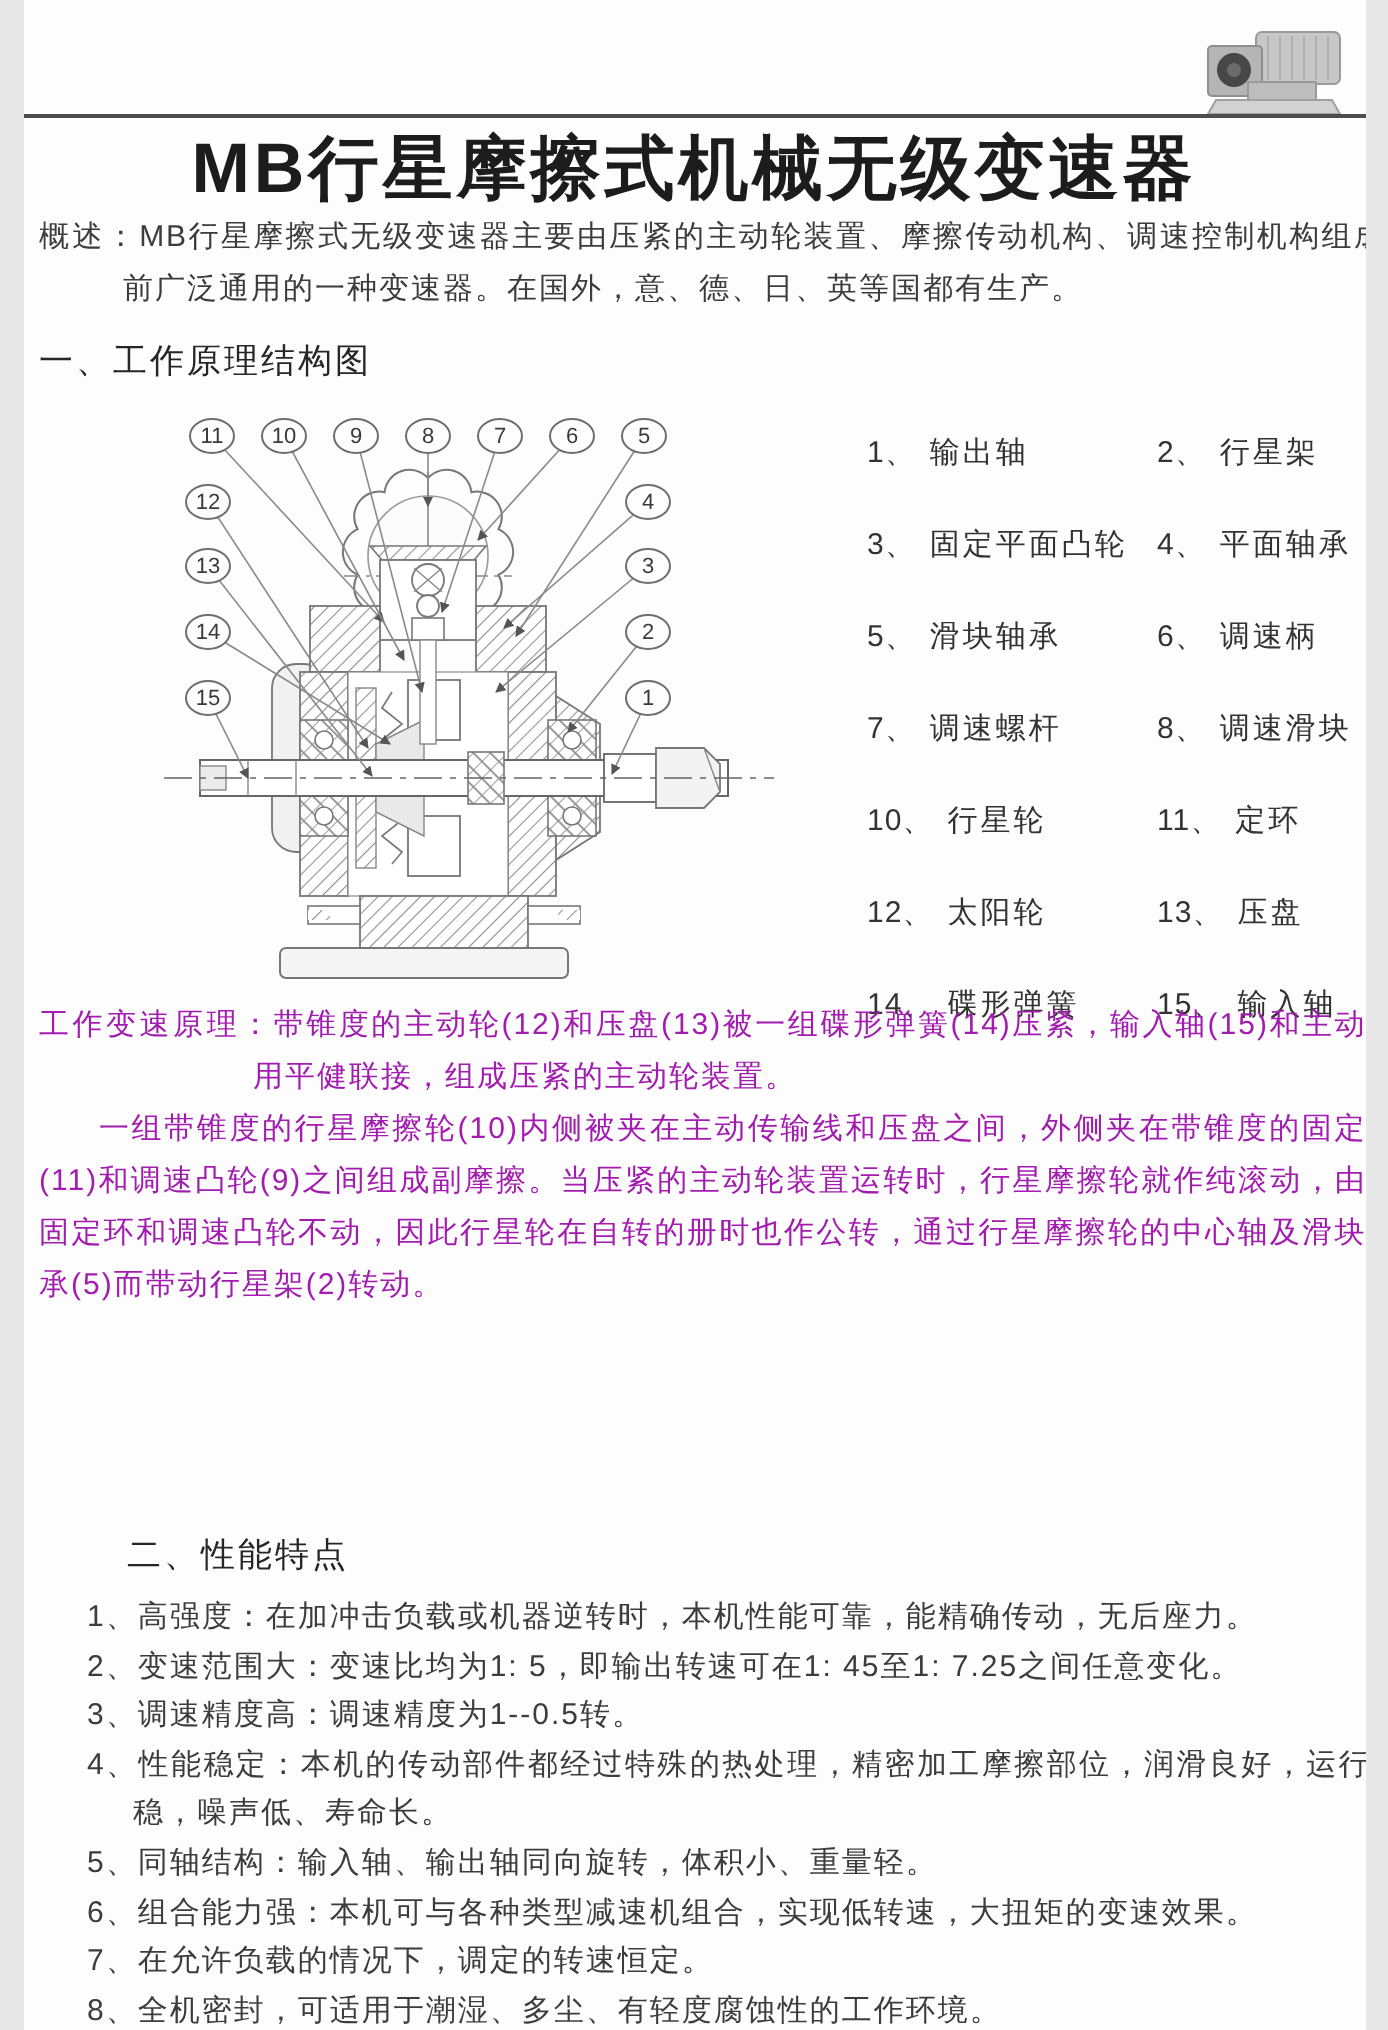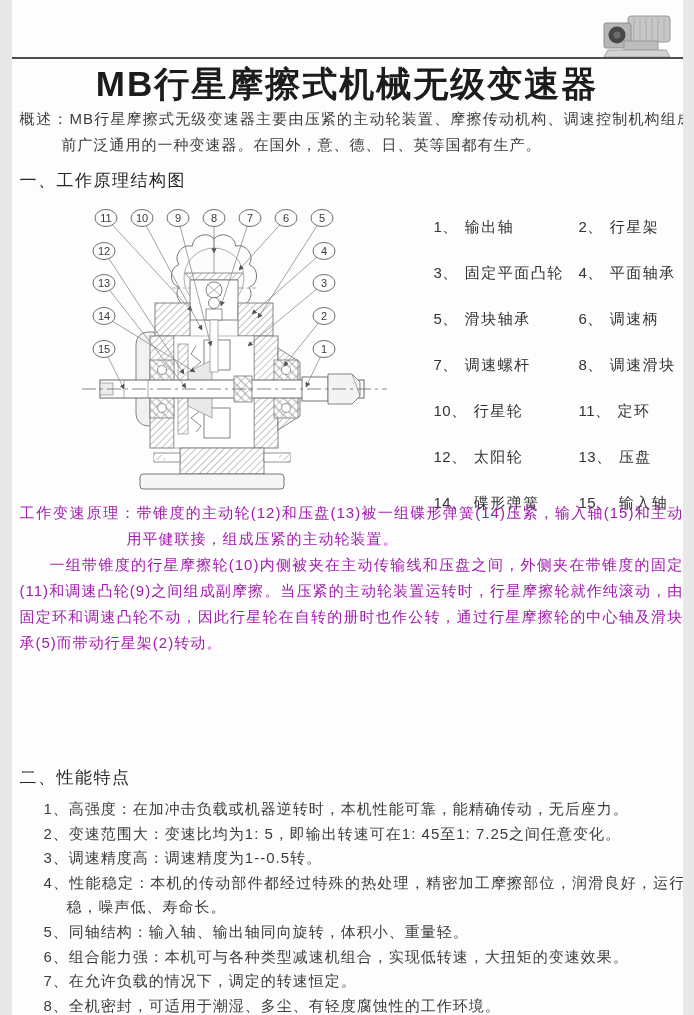--- a/index.html
+++ b/index.html
@@ -18,21 +18,21 @@
   .overview{
     position:absolute;top:106px;left:8px;width:680px;margin:0;
     font-size:15px;line-height:26px;letter-spacing:1px;text-align:justify;
     padding-left:42px;text-indent:-42px;color:#3c3c3c;
   }
   .sec-heading{
     position:absolute;left:8px;margin:0;font-size:17px;font-weight:normal;
     letter-spacing:1.5px;color:#262626;
   }
   .sec1{top:169px;}
-  .sec2{top:766px;}
+  .sec2{top:766px;margin-left:44px;}
   .diagram{position:absolute;left:40px;top:196px;width:360px;height:300px;text-align:right;}
   .diagram svg{display:block;}
   .machine-line{stroke:#777;stroke-width:1;fill:none;}
   .co-line{stroke:#8a8a8a;stroke-width:0.8;}
   .co-ell{fill:#fdfdfd;stroke:#6e6e6e;stroke-width:1;}
   .co-t{font-size:11px;fill:#3a3a3a;text-anchor:middle;font-family:"Liberation Sans","DejaVu Sans",sans-serif;}
   .parts{
     position:absolute;left:422px;top:216px;width:268px;
     display:grid;grid-template-columns:145px 1fr;row-gap:24px;
     font-size:15px;line-height:22px;letter-spacing:1.5px;color:#333;

